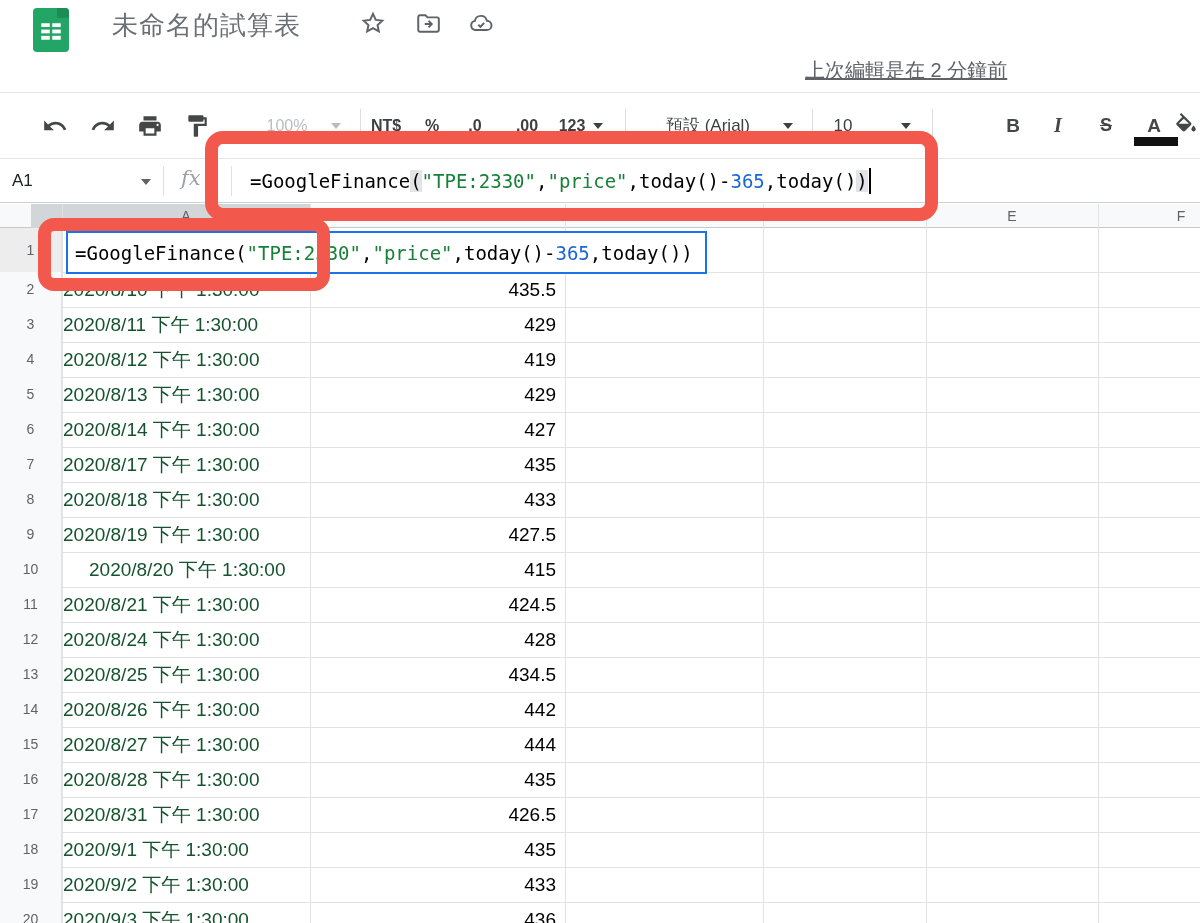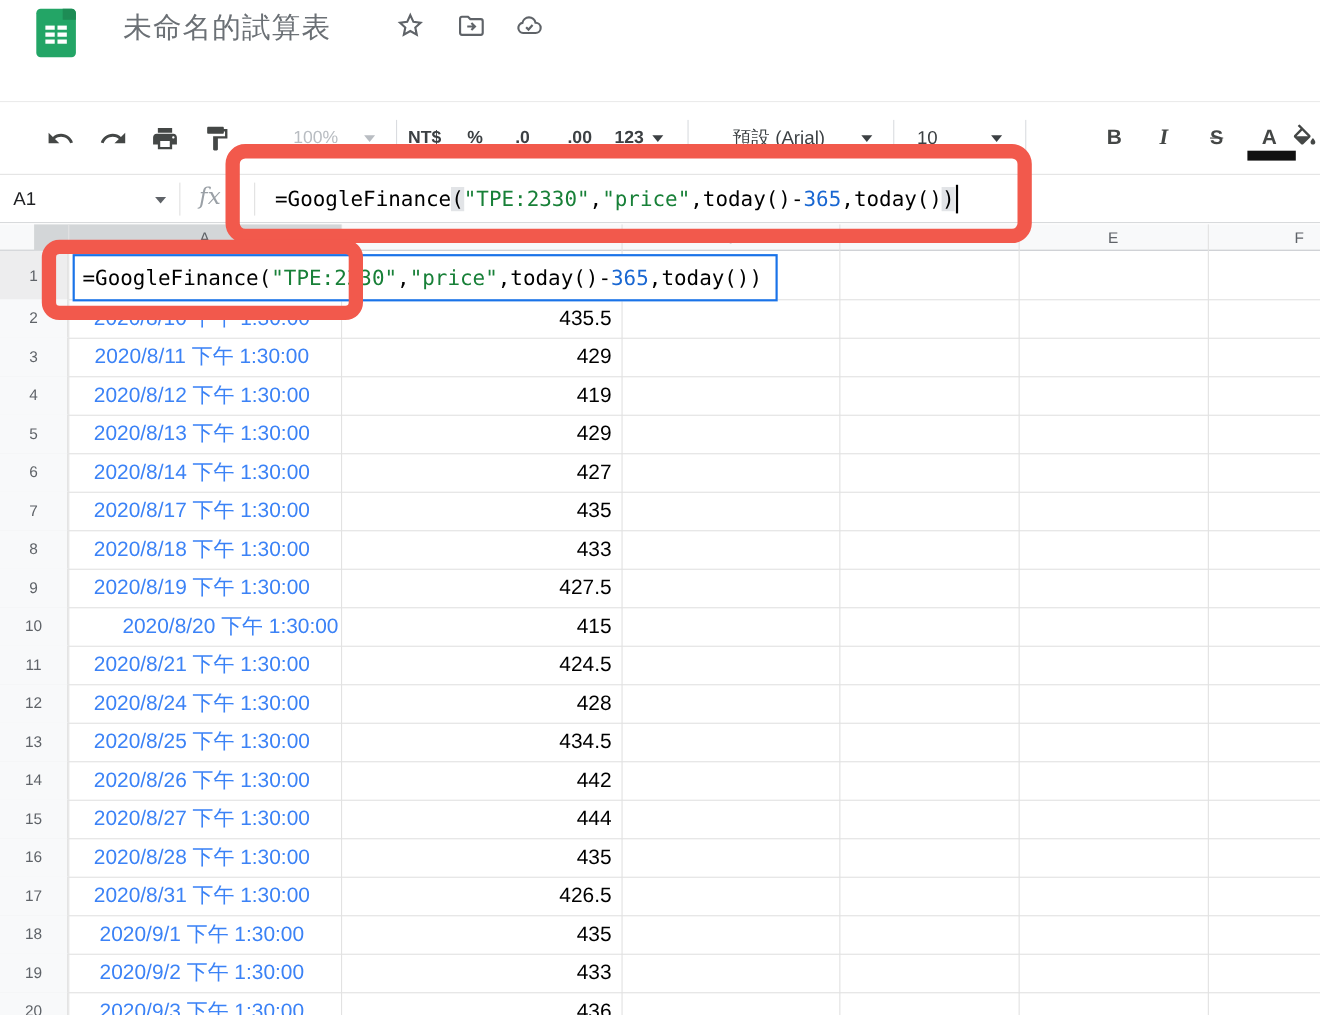--- a/index.html
+++ b/index.html
@@ -57,21 +57,21 @@
   #colheader-row { position:absolute; left:0; top:1px; width:1200px; height:24px; background:#f8f9fa;
     border-bottom:1px solid #c6c9cc; }
   #colA-selected { position:absolute; left:62px; top:1px; width:248px; height:24px; background:#d3d6d8; }
   #corner-block { position:absolute; left:31px; top:1px; width:31px; height:24px; background:#d3d6d8; }
   .col-letter { position:absolute; top:1px; height:24px; line-height:24px; font-size:14px; color:#5f6368;
     transform:translateX(-50%); }
   .vline { position:absolute; top:1px; width:1px; height:719px; background:#e2e2e2; z-index:1; }
   .hline { position:absolute; left:0; width:1200px; height:1px; background:#e2e2e2; z-index:1; }
   .rowhead { position:absolute; left:0; width:62px; border-right:1px solid #e2e2e2; background:#f8f9fa;
     font-size:14px; color:#5f6368; text-align:center; z-index:2; }
-  .cellA { position:absolute; left:63px; width:246px; font-size:19px; color:#3b82f6; text-align:center;
+  .cellA { position:absolute; left:63px; width:246px; font-size:19px; color:#14532d; text-align:left;
     padding-right:5px; z-index:3; white-space:nowrap; }
   .cellB { position:absolute; left:311px; width:253px; font-size:19px; color:#000; text-align:right;
     padding-right:8px; z-index:3; white-space:nowrap; }
 
   #edit-box { position:absolute; left:66px; top:28px; width:641px; height:43px; background:#fff;
     border:2px solid #1a73e8; z-index:5; display:flex; align-items:center; padding-left:7px; }
 
   
   .red-box { position:absolute; border:13px solid #f2594c; border-radius:18px; z-index:50; }
   #red-box-formula { left:205px; top:131px; width:733px; height:90px; }
@@ -99,20 +99,21 @@
     <svg class="tb-icon" style="left:415px" viewBox="0 0 24 24" fill="none" stroke="#5f6368" stroke-width="1.8">
       <path d="M3 6.5c0-1 .7-1.7 1.6-1.7h5l2 2h8.8c.9 0 1.6.8 1.6 1.7v9.8c0 1-.7 1.7-1.6 1.7H4.6c-.9 0-1.6-.8-1.6-1.7z"></path>
       <path d="M9 13h6M12.5 10l3 3-3 3"></path>
     </svg>
     <svg class="tb-icon" style="left:468px" viewBox="0 0 24 24" fill="none" stroke="#5f6368" stroke-width="1.8">
       <path d="M7 18.5a4.3 4.3 0 0 1-.6-8.5 5.6 5.6 0 0 1 11-.1 3.9 3.9 0 0 1 0 8.6z"></path>
       <path d="M9.5 13.6l2 2 3.4-3.8"></path>
     </svg>
   </div>
 
+  <div id="last-edit">上次編輯是在 2 分鐘前</div>
   <div id="menu-sep"></div>
 
   <div id="toolbar">
     <div class="ti" style="left:55px">
       <svg width="26" height="26" viewBox="0 0 24 24" fill="#444746">
         <path d="M12.5 8c-2.65 0-5.05 1-6.9 2.6L2 7v9h9l-3.62-3.62C8.77 11.27 10.54 10.5 12.5 10.5c3.54 0 6.55 2.31 7.6 5.5l2.37-.78C21.08 11.03 17.15 8 12.5 8z"></path>
       </svg>
     </div>
     <div class="ti" style="left:103px">
       <svg width="26" height="26" viewBox="0 0 24 24" fill="#444746">

